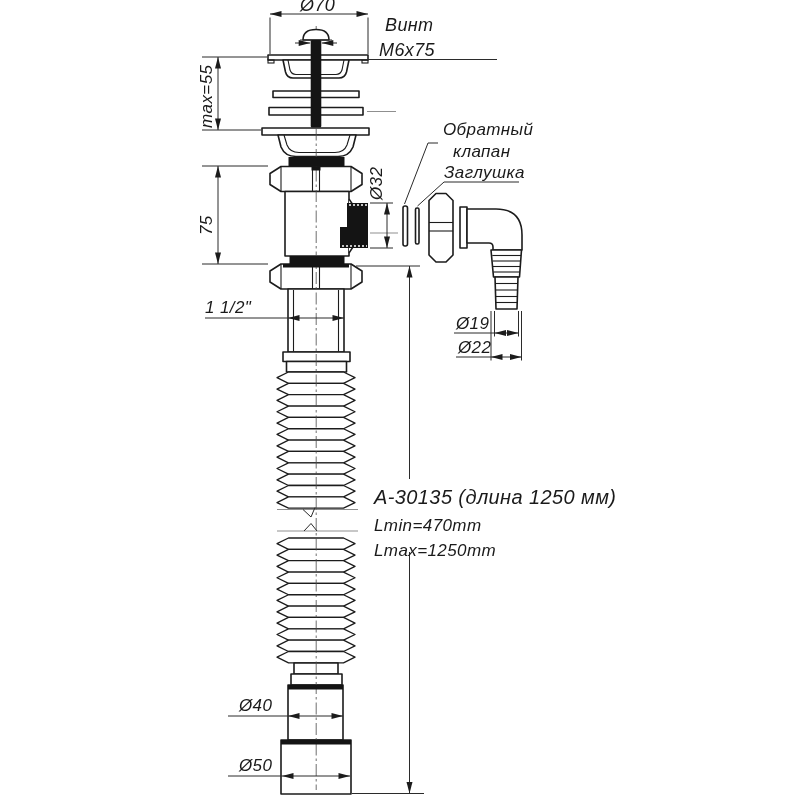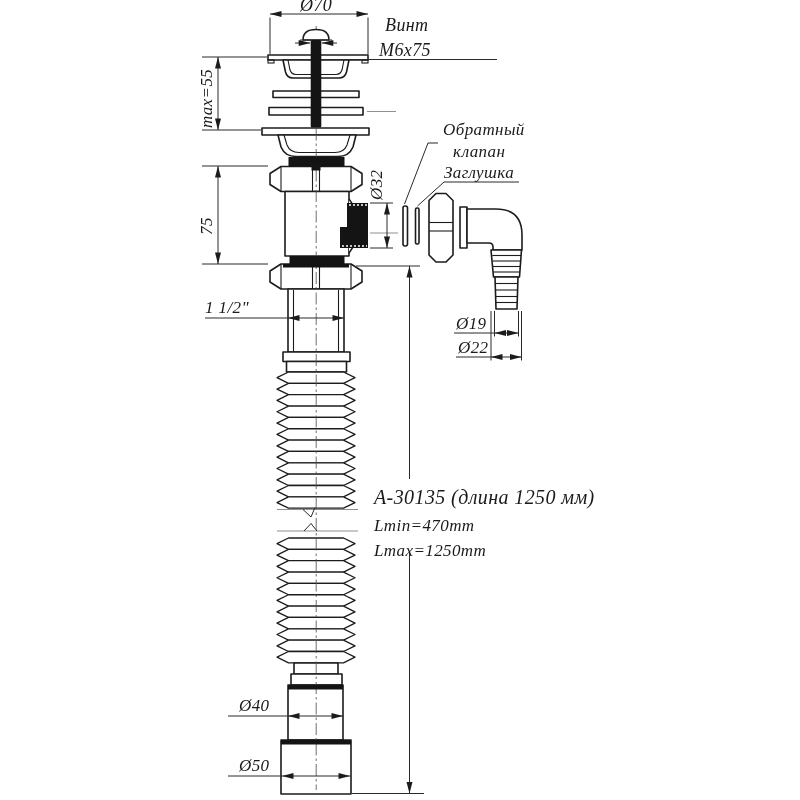--- a/index.html
+++ b/index.html
@@ -1,17 +1,17 @@
 <!DOCTYPE html>
 <html><head>
 <meta charset="utf-8">
 <style>
   html,body{margin:0;padding:0;background:#ffffff;}
   .sheet{position:relative;width:800px;height:800px;background:#ffffff;overflow:hidden;
-         font-family:Liberation Serif, serif;}
+         font-family:Liberation Sans, sans-serif;}
   svg{display:block;}
   .part{fill:#ffffff;stroke:#1c1c1c;stroke-width:1.6;stroke-linejoin:round;}
   .partThin{fill:none;stroke:#1c1c1c;stroke-width:1.1;}
   .solid{fill:#141414;stroke:none;}
   .dim{stroke:#2b2b2b;stroke-width:1;fill:none;}
   .aux{stroke:#8f8f8f;stroke-width:1;fill:none;}
   .cl{stroke:#4a4a4a;stroke-width:0.8;fill:none;stroke-dasharray:12 3 2.5 3;}
   text{fill:#1a1a1a;font-style:italic;letter-spacing:0.4px;}
   .t17{font-size:17px;}
   .t18{font-size:18px;}

